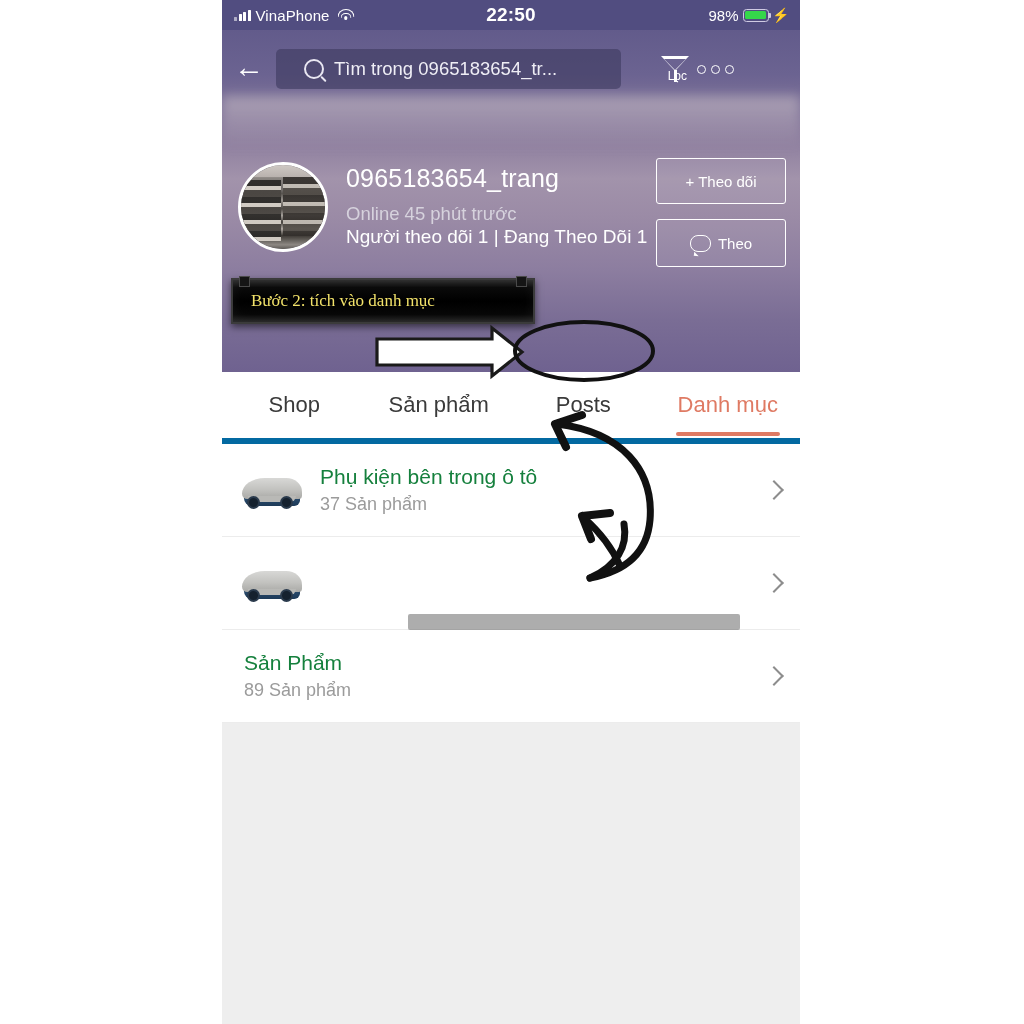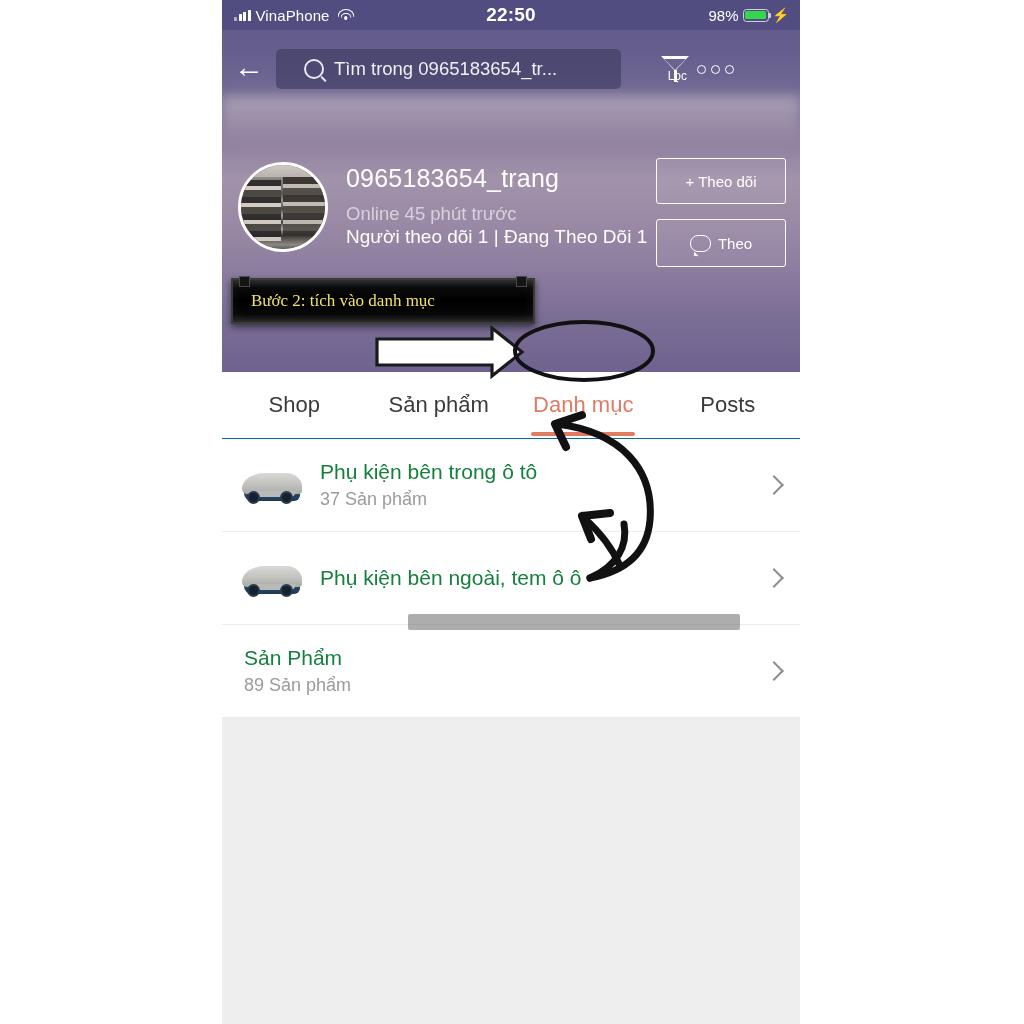--- a/index.html
+++ b/index.html
@@ -114,21 +114,21 @@
   .btn-follow{right:14px;top:8px;width:128px;height:44px}
   .btn-chat{right:14px;top:69px;width:128px;height:46px;gap:7px}
   .bubble{width:19px;height:15px;border:1.7px solid #fff;border-radius:8px;
     position:relative;flex:none}
   .bubble:after{content:"";position:absolute;left:3px;bottom:-5px;
     border-left:5px solid #fff;border-top:4px solid transparent;
     border-bottom:0;transform:rotate(8deg)}
 
   
   .tabs{position:relative;width:578px;height:66px;background:#fff;
-    display:flex;align-items:flex-end;border-bottom:1px solid #0369a1}
+    display:flex;align-items:flex-end;border-bottom:6px solid #0369a1}
   .tab{flex:1;text-align:center;font-size:22px;color:#3a3a3a;cursor:pointer;
     position:relative;height:100%;display:flex;align-items:center;justify-content:center}
   .tab.active{color:#df7a63}
   .tab.active:after{content:"";position:absolute;bottom:2px;left:50%;
     transform:translateX(-50%);width:104px;height:4px;background:#df7a63;border-radius:2px}
 
   
   .list{background:#fff}
   .row{height:92px;display:flex;align-items:center;position:relative;
     border-bottom:1px solid #ececec;cursor:pointer}
@@ -245,22 +245,22 @@
 
     <div class="ann b-shadow" style="left:14px;top:306px;width:276px;height:14px;"></div>
     <div class="ann banner b2">
       <div class="line">Bước 2: tích vào danh mục</div>
     </div>
   </div>
 
   <div class="tabs">
     <div class="tab">Shop</div>
     <div class="tab">Sản phẩm</div>
+    <div class="tab">Posts</div>
     <div class="tab active">Danh mục</div>
-    <div class="tab">Posts</div>
   </div>
 
   <div class="list">
 
     <div class="row">
       <div class="thumb">
         <div class="car-body"></div>
           <div class="car-glass"></div>
         <div class="car-cover"></div>
         <div class="wheel w1"></div>
@@ -277,21 +277,20 @@
 
     <div class="row">
       <div class="thumb">
         <div class="car-body"></div>
           <div class="car-glass"></div>
         <div class="car-cover"></div>
         <div class="wheel w1"></div>
           <div class="wheel w2"></div>
       </div>
       <div class="rowtext">
-        <div class="rt-title">Phụ kiện bên ngoài, tem ô ô</div>
       </div>
       <div class="chev">
           <i></i>
         </div>
     </div>
 
     <div class="row noimg">
       <div class="rowtext">
         <div class="rt-title">Sản Phẩm</div>
         <div class="rt-sub">89 Sản phẩm</div>

